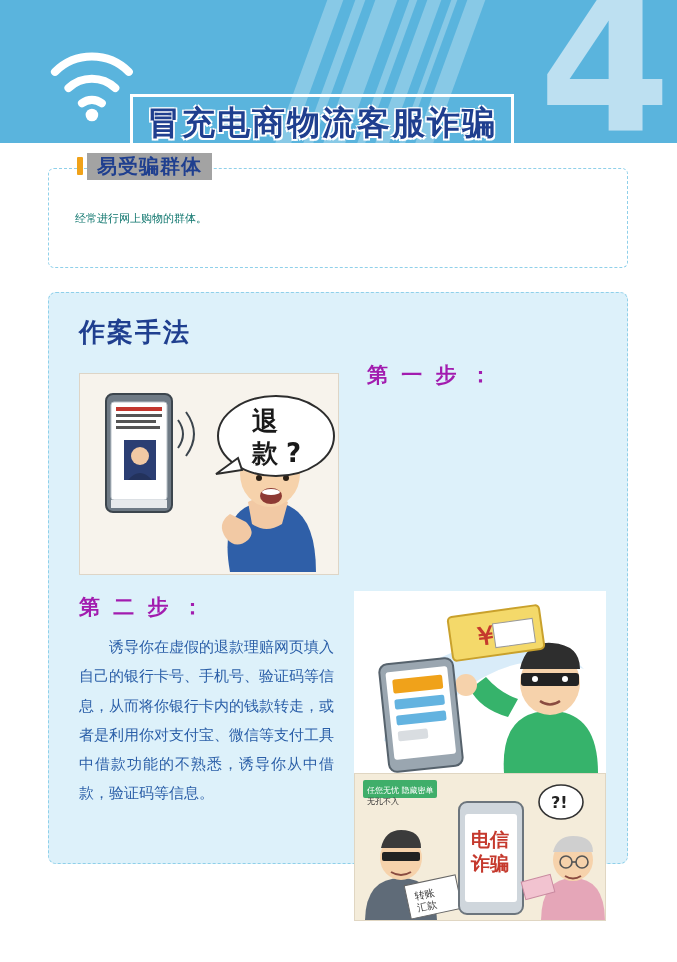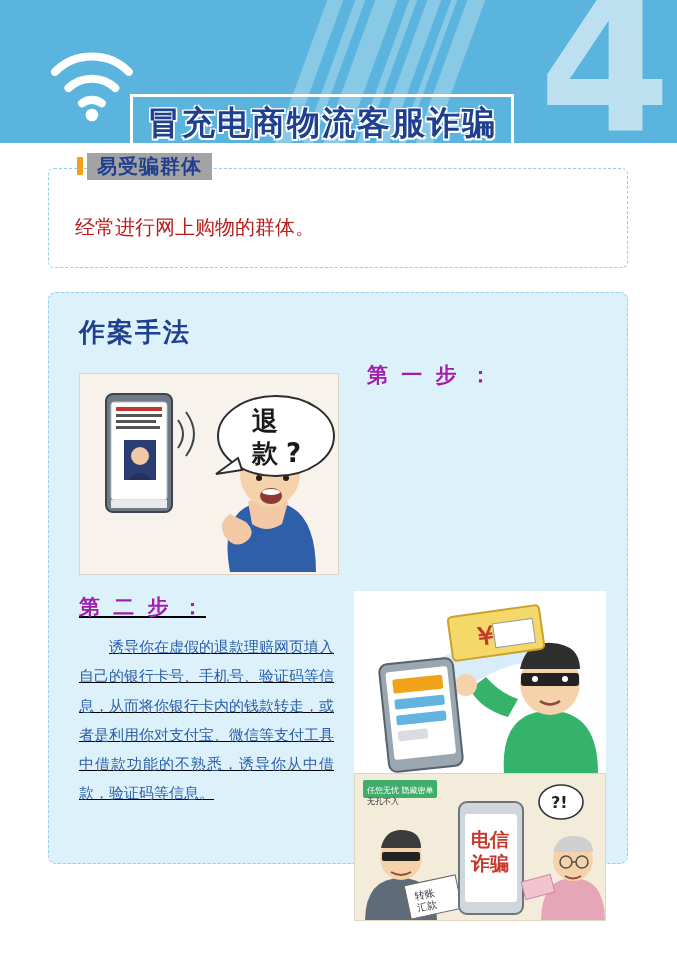--- a/index.html
+++ b/index.html
@@ -107,22 +107,22 @@
     top: -12px;
     width: 6px;
     height: 18px;
     background: #f0a21a;
     border-radius: 1px;
   }
   .victim-body {
     position: absolute;
     left: 26px;
     top: 40px;
-    font-size: 20px;
-    color: #b91c1c;
+    font-size: 11px;
+    color: #0f766e;
     line-height: 1.8;
     font-family: "DejaVu Sans", "Liberation Sans", sans-serif;
   }
 
   
   .section-methods {
     position: absolute;
     left: 48px;
     top: 292px;
     width: 580px;
@@ -179,21 +179,20 @@
     border: 1px solid #ded5c6;
     overflow: hidden;
   }
 
   
   .step2-text {
     position: absolute;
     left: 30px;
     top: 300px;
     width: 255px;
-    text-decoration: underline;
   }
   .step2-body { margin-top: 12px; }
 
   
   .illus2 {
     position: absolute;
     left: 305px;
     top: 298px;
     width: 252px;
     height: 330px;

